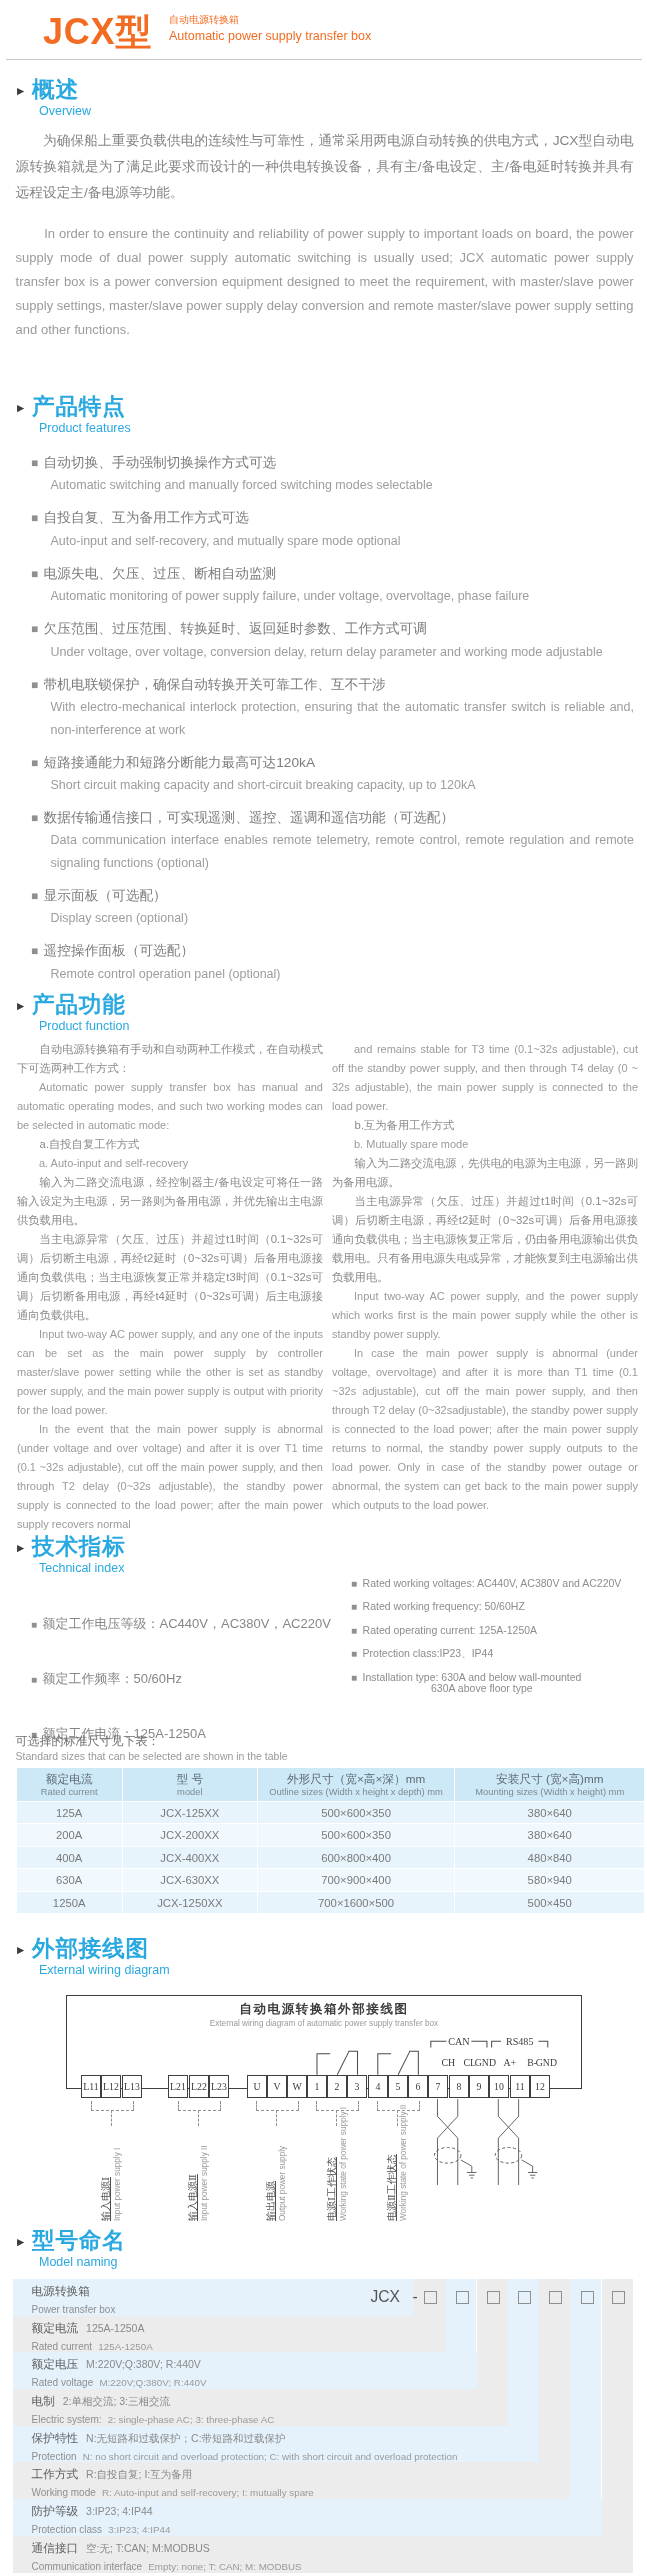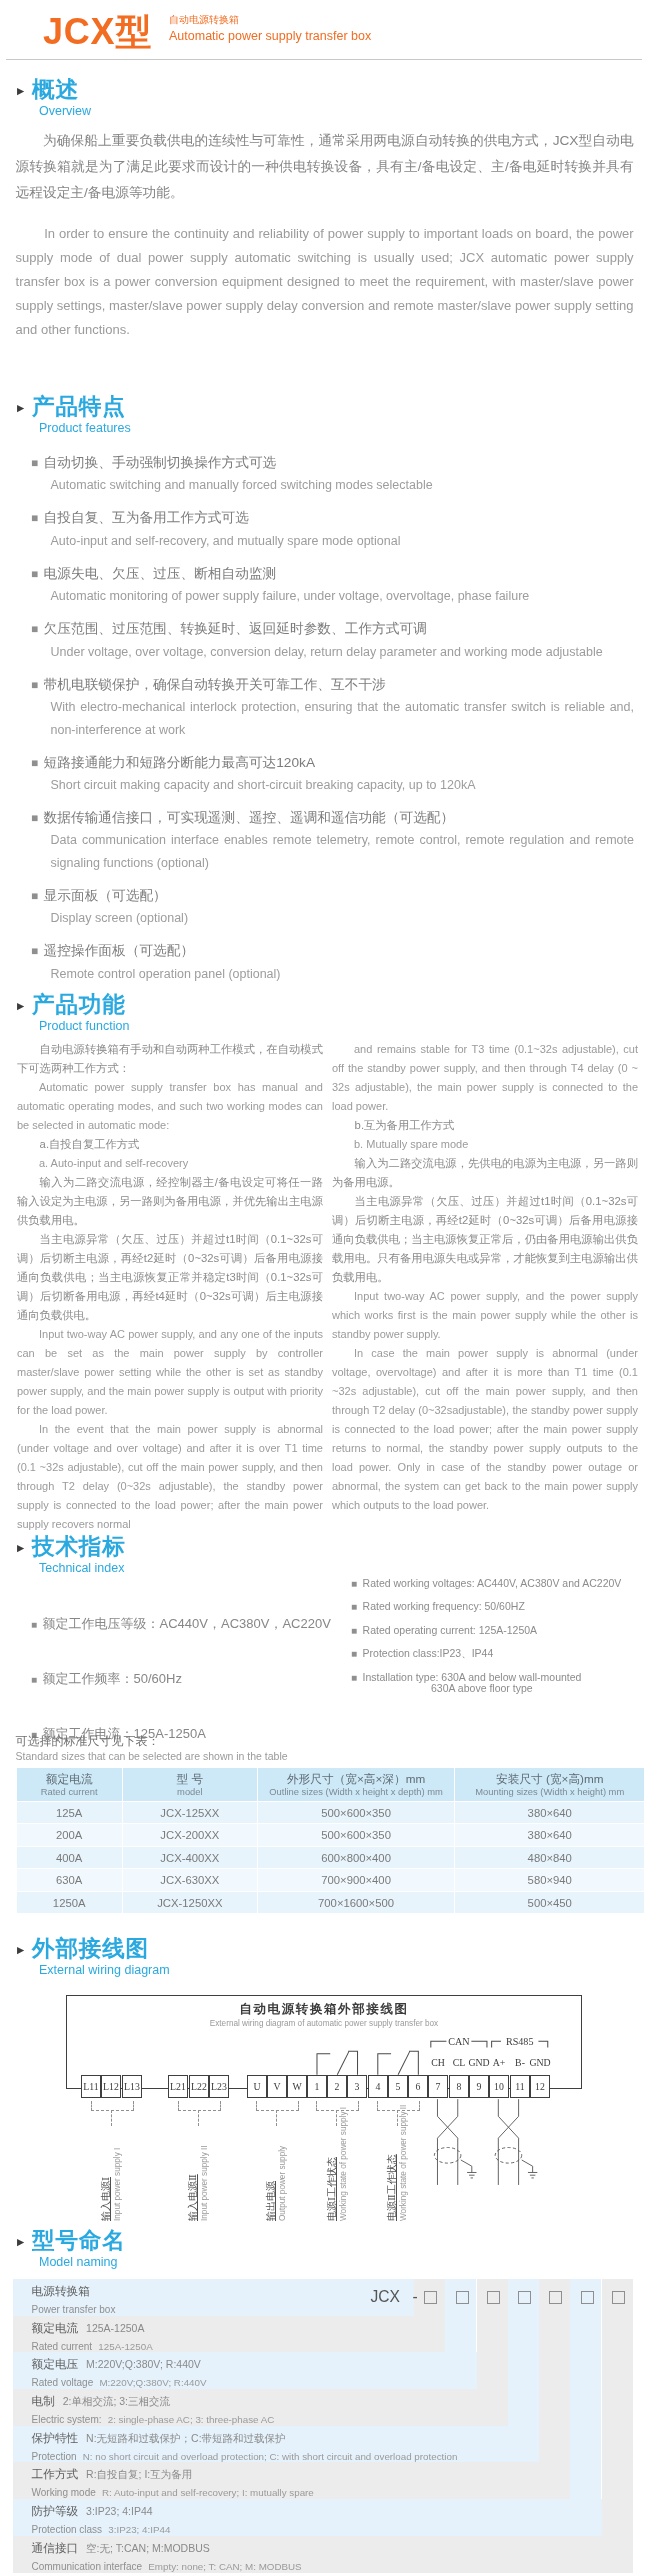--- a/index.html
+++ b/index.html
@@ -56,21 +56,21 @@
   .cw0{width:102px;} .cw1{width:131px;} .cw2{width:193px;} .cw3{width:186px;}
   
   .wbox{position:absolute;left:66px;top:1995px;width:514px;height:92px;border:1.6px solid #3f3f3f;background:#fff;}
   .wtitle-cn{position:absolute;left:0;right:0;top:4.7px;text-align:center;
              font-family:"Liberation Serif","DejaVu Serif",serif;font-weight:bold;font-size:12.5px;color:#3c3c3c;letter-spacing:1.6px;}
   .wtitle-en{position:absolute;left:0;right:0;top:23.4px;text-align:center;font-size:8.2px;color:#9a9a9a;}
   .wsvg{position:absolute;left:0;top:0;}
   .term{position:absolute;top:79px;width:20px;height:23.4px;box-sizing:border-box;border:1.2px solid #3f3f3f;background:#fff;
         font-family:"Liberation Serif","DejaVu Serif",serif;font-size:9.8px;color:#3c3c3c;
         display:flex;align-items:center;justify-content:center;z-index:2;}
-  .sig{position:absolute;top:61px;width:34px;text-align:center;
+  .sig{position:absolute;top:61px;width:34px;text-align:right;
        font-family:"Liberation Serif","DejaVu Serif",serif;font-size:9.8px;color:#3c3c3c;}
   .gbrk{position:absolute;top:2101px;height:8.6px;border-left:0.8px dashed #909090;border-right:0.8px dashed #909090;border-bottom:0.8px dashed #909090;}
   .gstem{position:absolute;top:2110px;height:15.6px;border-left:0.8px dashed #909090;}
   .vlab{position:absolute;top:2221px;transform:rotate(-90deg);transform-origin:0 0;white-space:nowrap;}
   .vlab-cn{display:block;font-family:"Liberation Serif","DejaVu Serif",serif;font-size:10px;color:#4f4f4f;
            text-decoration:underline;line-height:12.5px;}
   .vlab-en{display:block;font-size:8.2px;color:#9a9a9a;line-height:10px;}
   .gwires{position:absolute;left:425px;top:2099px;}
   
   .naming{position:absolute;left:12.5px;top:2279px;width:623px;height:294px;}

